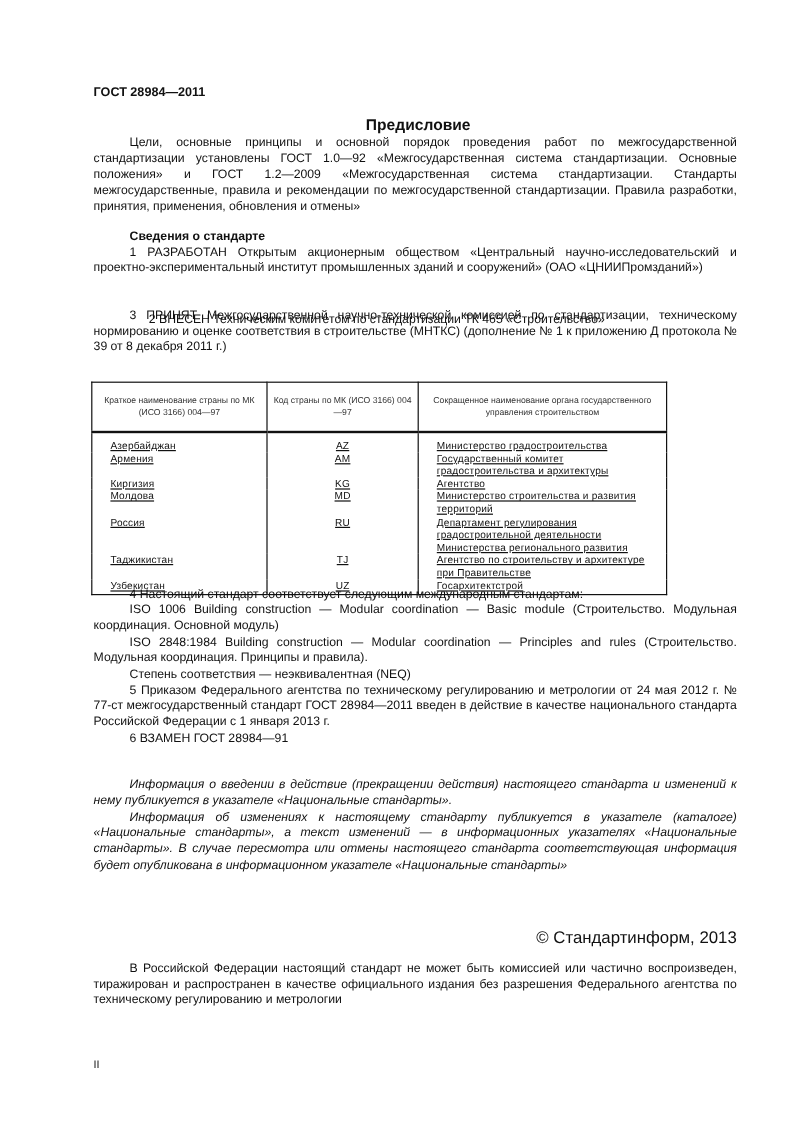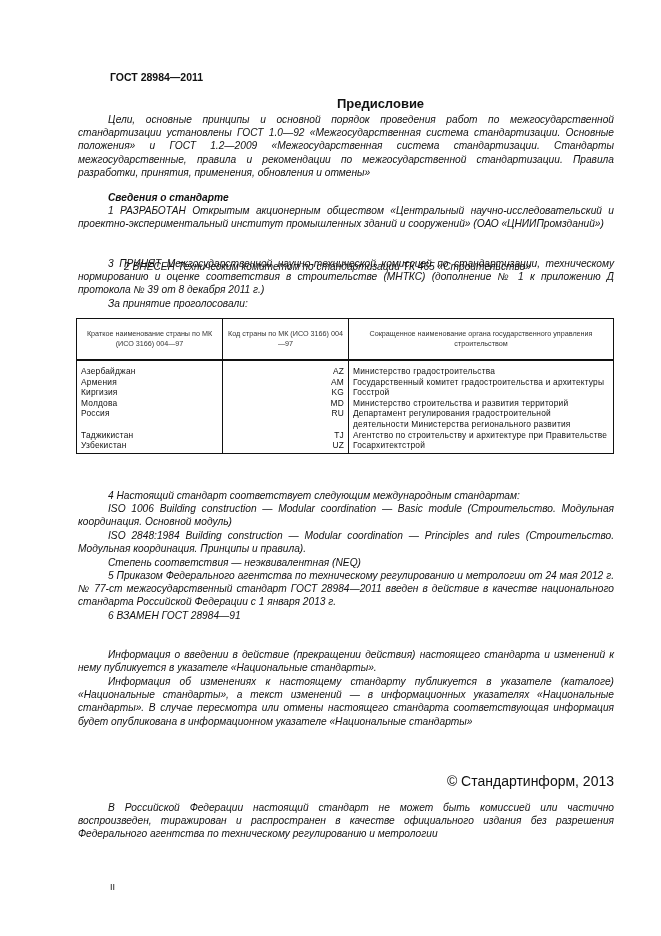--- a/index.html
+++ b/index.html
@@ -1,56 +1,55 @@
 <!DOCTYPE html>
 <html><head>
 <meta charset="utf-8">
 <style>
   html, body { margin: 0; padding: 0; background: #ffffff; }
   body { width: 661px; height: 936px; position: relative; overflow: hidden;
          font-family: "Liberation Sans", sans-serif; color: #111; }
   .page { position: absolute; left: 0; top: 0; width: 661px; height: 936px; }
-  .abs { position: absolute; margin-left: 32px; }
+  .abs { position: absolute; }
   .header-code { left: 78px; top: 71px; font-size: 10.5px; font-weight: bold; }
   .title { left: 0; width: 661px; top: 96px; text-align: center; font-size: 13px; font-weight: bold; padding-left: 36px; box-sizing: border-box;}
   .para { position: absolute; left: 78px; width: 536px; font-size: 10.2px; line-height: 13.2px;
-          text-align: justify; text-align-last: left; font-style: italic; }
+          text-align: justify; text-align-last: left; }
   .indent { text-indent: 30px; }
   .bold { font-weight: bold; }
   .italic { font-style: italic; }
-  table.voters { position: absolute; left: 76px; top: 318px; width: 538px; border-collapse: collapse;
+  table.voters { position: absolute; left: 76px; top: 318px; width: 480px; border-collapse: collapse;
                  font-size: 8.4px; }
   table.voters th { font-weight: normal; font-size: 7.2px; color: #333; border: 1px solid #111;
                     border-bottom: 2px solid #111; height: 36px; padding: 2px 4px; line-height: 10px; text-align: center; vertical-align: middle; }
-  table.voters td { border-left: 1px solid #111; border-right: 1px solid #111; padding: 0 4px; vertical-align: top; line-height: 10.6px; letter-spacing: 0.2px; }
+  table.voters td { border-left: 1px solid #111; border-right: 1px solid #111; padding: 0 15px; vertical-align: top; line-height: 10.6px; letter-spacing: 0.2px; text-decoration: underline; }
   table.voters tr:first-child td { padding-top: 0; }
   table.voters tbody tr.first td { padding-top: 5px; }
   table.voters tbody tr.last td { padding-bottom: 2px; border-bottom: 1px solid #111; }
-  td.code { text-align: right; }
+  td.code { text-align: center; }
   .col1 { width: 137px; }
   .col2 { width: 117px; }
   .copyright { right: 47px; top: 773px; font-size: 14px; }
   .pagenum { left: 78px; top: 882px; font-size: 9px; }
 </style>
 </head>
 <body>
 
 <div class="page">
 
   <div class="abs header-code">ГОСТ 28984—2011</div>
 
   <div class="abs title">Предисловие</div>
 
   <p class="para indent" style="top:113px; margin:0;">Цели, основные принципы и основной порядок проведения работ по межгосударственной стандартизации установлены ГОСТ 1.0—92 «Межгосударственная система стандартизации. Основные положения» и ГОСТ 1.2—2009 «Межгосударственная система стандартизации. Стандарты межгосударственные, правила и рекомендации по межгосударственной стандартизации. Правила разработки, принятия, применения, обновления и отмены»</p>
 
   <p class="para indent bold" style="top:191px; margin:0;">Сведения о стандарте</p>
   <p class="para indent" style="top:204px; margin:0;">1  РАЗРАБОТАН Открытым акционерным обществом «Центральный научно-исследовательский и проектно-экспериментальный институт промышленных зданий и сооружений» (ОАО «ЦНИИПромзданий»)</p>
   <p class="para indent" style="top:244px; margin:16px;">2  ВНЕСЕН Техническим комитетом по стандартизации ТК 465 «Строительство»</p>
   <p class="para indent" style="top:257px; margin:0;">3  ПРИНЯТ Межгосударственной научно-технической комиссией по стандартизации, техническому нормированию и оценке соответствия в строительстве (МНТКС) (дополнение № 1 к приложению Д протокола № 39 от 8 декабря 2011 г.)</p>
-  <p class="para indent" style="top:297px; margin:0;">За принятие проголосовали:</p>
 
   <table class="voters">
     <thead>
       <tr>
         <th class="col1">Краткое наименование страны по МК (ИСО 3166) 004—97</th>
         <th class="col2">Код страны по МК (ИСО 3166) 004—97</th>
         <th>Сокращенное наименование органа государственного управления строительством</th>
       </tr>
     </thead>
     <tbody>
@@ -60,21 +59,21 @@
         <td>Министерство градостроительства</td>
       </tr>
       <tr>
         <td>Армения</td>
         <td class="code">AM</td>
         <td>Государственный комитет градостроительства и архитектуры</td>
       </tr>
       <tr>
         <td>Киргизия</td>
         <td class="code">KG</td>
-        <td>Госстрой</td>
+        <td>Агентство</td>
       </tr>
       <tr>
         <td>Молдова</td>
         <td class="code">MD</td>
         <td>Министерство строительства и развития территорий</td>
       </tr>
       <tr>
         <td>Россия</td>
         <td class="code">RU</td>
         <td>Департамент регулирования градостроительной деятельности Министерства регионального развития</td>

